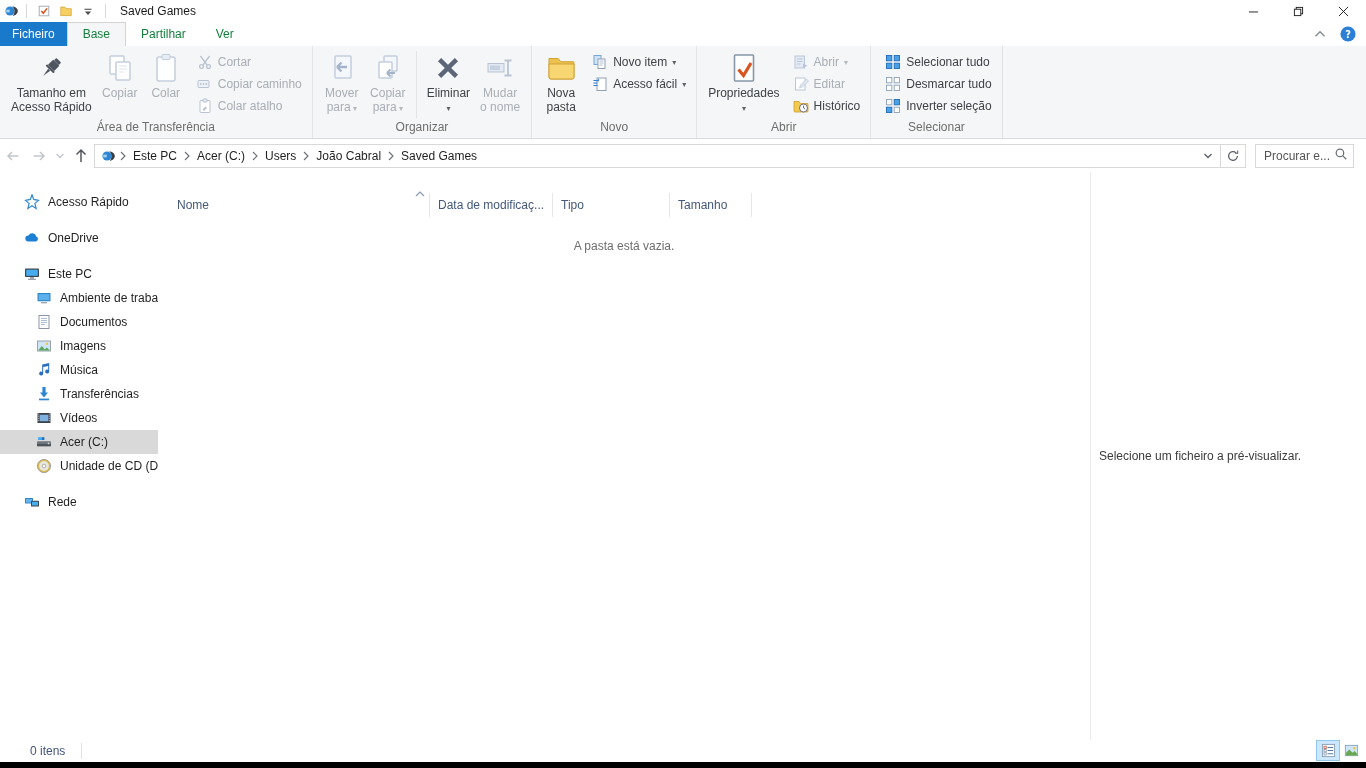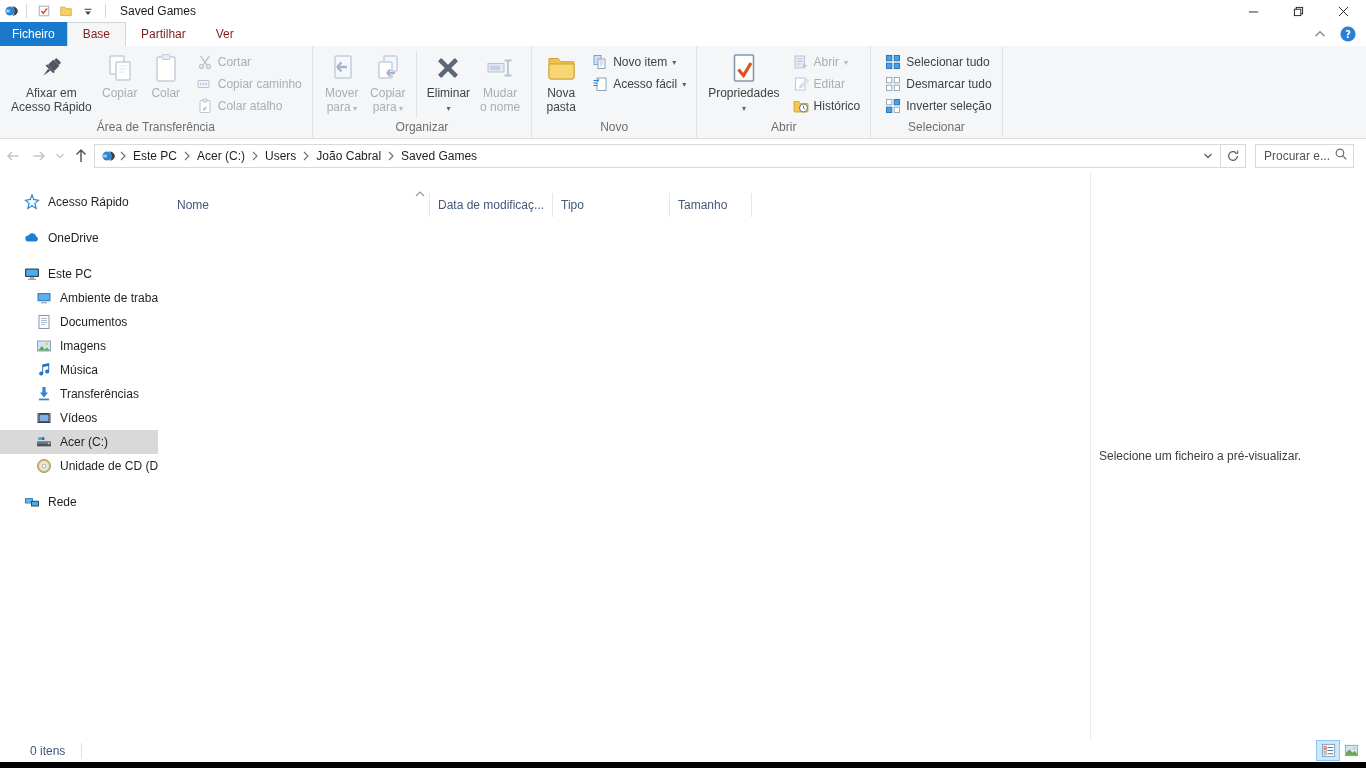--- a/index.html
+++ b/index.html
@@ -13,21 +13,21 @@
   .tb-sep { width:1px; height:14px; background:#d8d8d8; margin:0 6px; }
   .qat-btn { width:18px; height:18px; display:flex; align-items:center; justify-content:center; margin:0 2px; }
   .qat-btn span, .qat-btn svg { width:14px; height:14px; display:block; }
   .win-title { margin-left:8px; color:#1a1a1a; }
   .win-controls { margin-left:auto; display:flex; height:22px; }
   .win-btn { width:45px; height:22px; display:flex; align-items:center; justify-content:center; }
   .win-btn svg { width:11px; height:11px; display:block; }
 
   
   .tabrow { height:24px; display:flex; background:#fff; position:relative; }
-  .tab { padding:0 15px; line-height:24px; color:#7f1d1d; }
+  .tab { padding:0 15px; line-height:24px; color:#15803d; }
   .tab.file { background:#1979ca; color:#fff; padding:0 12px; }
   .tab.active { background:#f5f6f7; border:1px solid #d4d4d4; border-bottom:none; line-height:22px; }
   .tabrow-right { position:absolute; right:10px; top:4px; display:flex; gap:12px; align-items:center; }
   .tabrow-right .ticon { width:16px; height:16px; display:block; }
 
   
   .ribbon { height:93px; background:#f5f6f7; border-bottom:1px solid #dadce0; display:flex; }
   .rgroup { display:flex; flex-direction:column; border-right:1px solid #e2e3e5; }
   .rgroup-items { flex:1; display:flex; align-items:flex-start; padding:3px 6px 0; }
   .rgroup-label { height:18px; text-align:center; color:#6e6e6e; line-height:14px; }
@@ -163,21 +163,21 @@
           <span class="ricon">
             <svg viewBox="-3 -3 38 38">
               <g fill="#4e5560" transform="rotate(45 16 16)">
                 <rect x="12" y="3" width="8" height="4" rx="1"></rect>
                 <rect x="10.8" y="7" width="10.4" height="9" rx="1"></rect>
                 <rect x="9.5" y="16" width="13" height="2.6" rx="1"></rect>
                 <path d="M16 29l-1.7-10h3.4z"></path>
               </g>
             </svg>
           </span>
-          <div class="rtext">Afixar em</div>
+          <div class="rtext">Tamanho em</div>
           <div class="rtext">Acesso Rápido</div>
         </button>
         <button class="rbtn-big disabled">
           <span class="ricon">
             <svg viewBox="0 0 32 32">
               <rect x="6" y="4" width="14" height="18" rx="1" fill="#fff" stroke="#c3cede" stroke-width="1.5"></rect>
               <rect x="12" y="10" width="14" height="18" rx="1" fill="#fff" stroke="#c3cede" stroke-width="1.5"></rect>
               <path d="M15 14h8M15 17h8M15 20h5" stroke="#dde4ee" fill="none"></path>
             </svg>
           </span>
@@ -597,20 +597,21 @@
   <div class="filearea">
     <div class="colheaders" id="colheaders">
         <div class="colheader first" style="width: 272px;">Nome</div>
         <div class="colheader" style="width: 123px;">Data de modificaç...</div>
         <div class="colheader" style="width: 117px;">Tipo</div>
         <div class="colheader" style="width: 82px;">Tamanho</div>
         <span class="sortchev"><svg viewBox="0 0 12 8" fill="none" stroke="#8a9bb0" stroke-width="1.2">
             <path d="M2 6l4-4 4 4"></path>
           </svg></span>
       </div>
+    <div class="empty-msg">A pasta está vazia.</div>
   </div>
   <div class="preview">
     <span>Selecione um ficheiro a pré-visualizar.</span>
   </div>
 </div>
 
 <div class="statusbar">
   <span>0 itens</span>
   <span class="status-sep"></span>
   <div class="view-btns">

